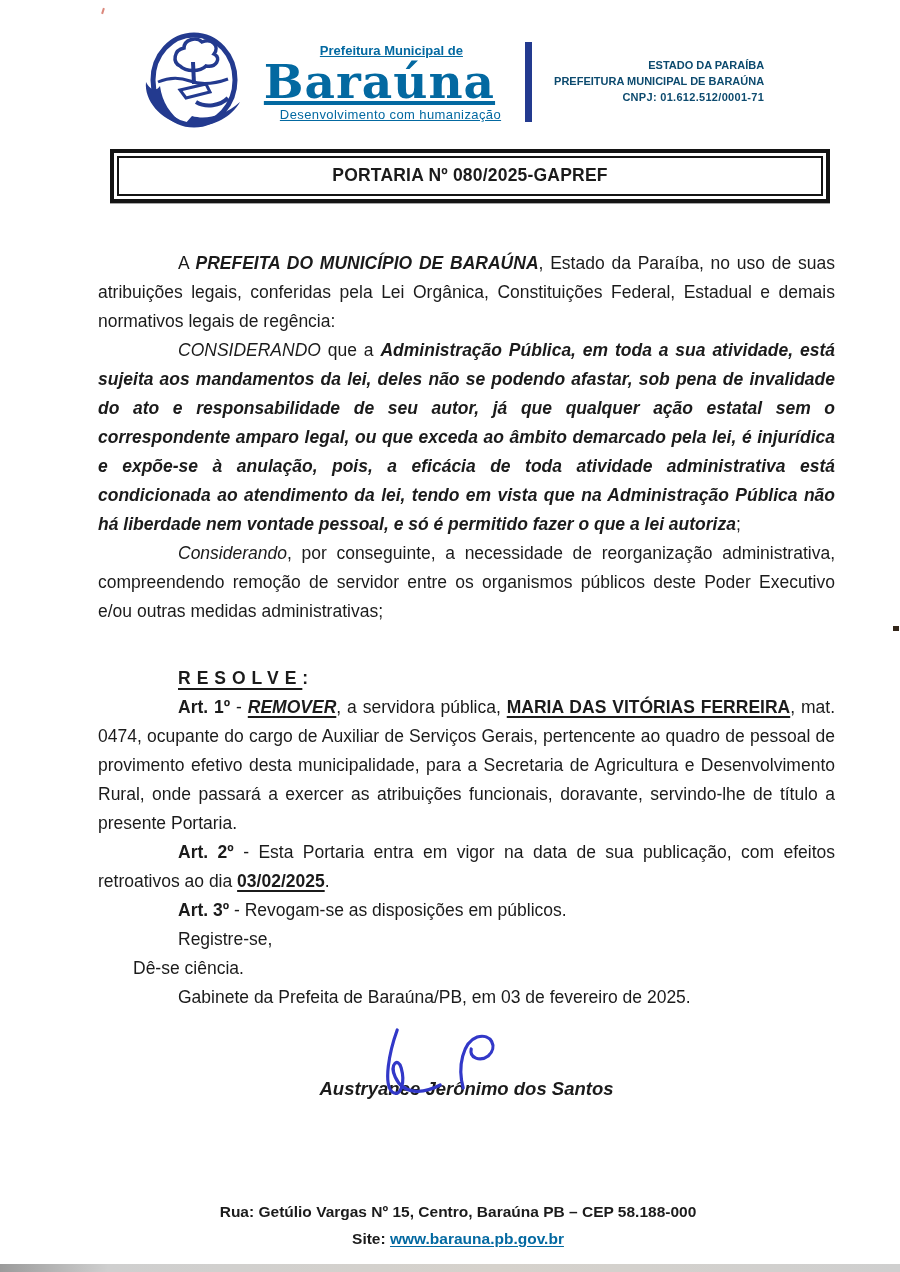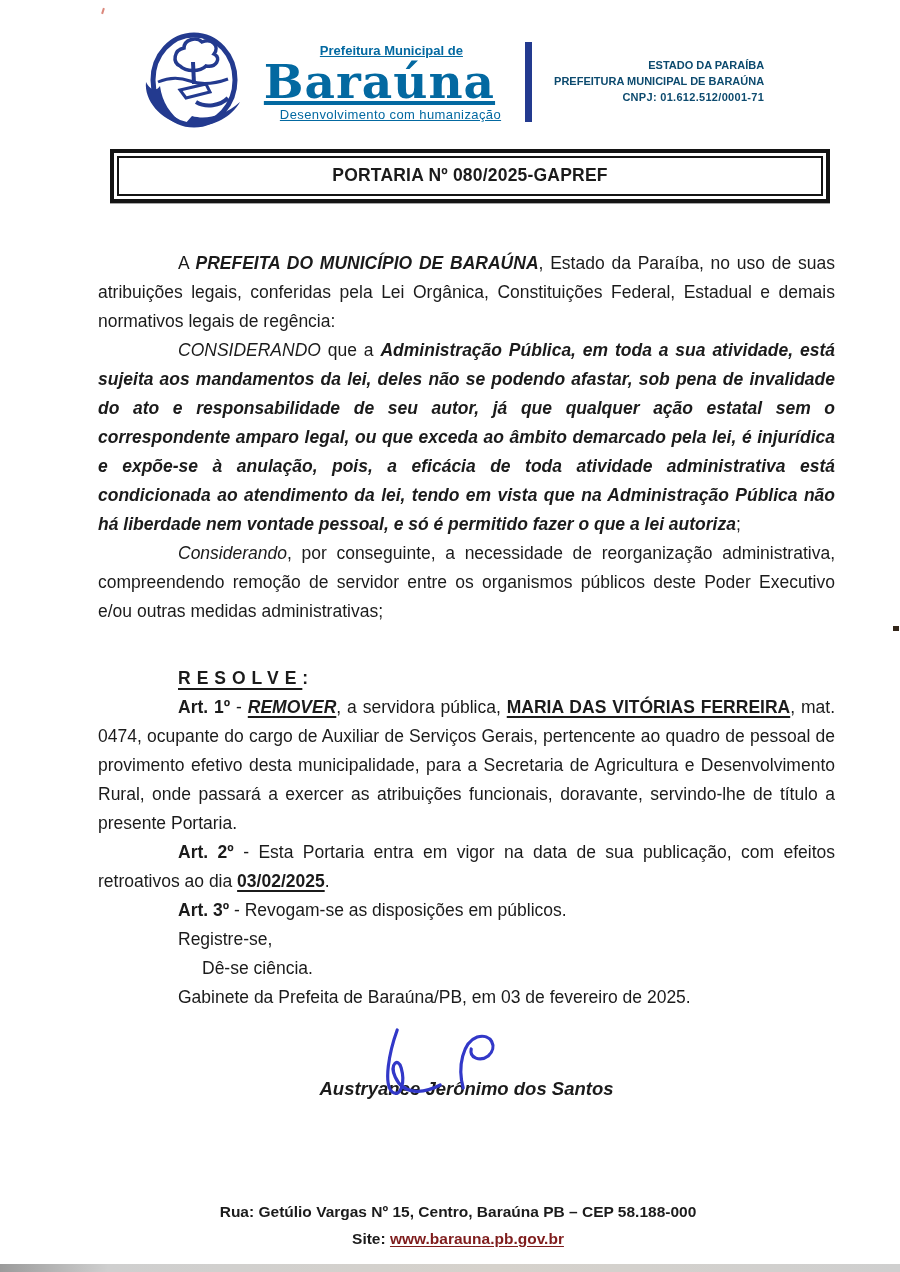--- a/index.html
+++ b/index.html
@@ -48,37 +48,37 @@
   }
   .doc-body p{margin:0;text-indent:80px;}
   .p-considerando1{margin-top:35px;}
   .p-considerando2{margin-top:31px;}
   .resolve-line{margin:38px 0 0 80px;font-weight:bold;text-align:left;}
   .resolve-word{letter-spacing:6px;text-decoration:underline;text-underline-offset:4px;text-decoration-thickness:2px;}
   .p-art1{margin-top:39px;}
   .p-art2{margin-top:33px;}
   .p-art3{margin-top:39px;}
   .closing-line{margin-left:80px;text-align:left;}
-  .closing-line.c3{margin-left:104px;}
+  .closing-line.c3{margin-left:35px;}
   .p-gabinete{margin-top:35px;text-indent:72px;}
   .b{font-weight:bold;}
   .it{font-style:italic;}
   .bi{font-weight:bold;font-style:italic;}
   .ul{text-decoration:underline;text-underline-offset:3px;text-decoration-thickness:2px;}
   
   .signature{position:relative;text-align:center;margin-top:62px;}
   .sig-scribble{position:absolute;left:50%;top:-50px;transform:translateX(-58%);pointer-events:none;}
   .sig-name{font-weight:bold;font-style:italic;font-size:18.5px;}
   .sig-role{font-weight:bold;font-style:italic;font-size:18px;margin-top:6px;}
   
   .footer{
     position:absolute;left:16px;right:0;bottom:20px;
     text-align:center;font-weight:bold;font-size:15.5px;line-height:27px;
   }
-  .footer a{color:#7f1d1d;text-underline-offset:2px;}
+  .footer a{color:#0369a1;text-underline-offset:2px;}
   .scan-strip{
     position:absolute;left:0;right:0;bottom:0;height:8px;
     background:linear-gradient(90deg,#9b9b9b 0%,#cfcfcf 12%,#d6d2cc 55%,#cfcfcf 100%);
   }
   .speck{position:absolute;right:1px;top:626px;width:6px;height:5px;background:#33261a;}
   .speck-top{position:absolute;left:102px;top:8px;width:2px;height:6px;background:#cc5544;transform:rotate(18deg);opacity:.7;}
 </style>
 </head>
 <body>
 

